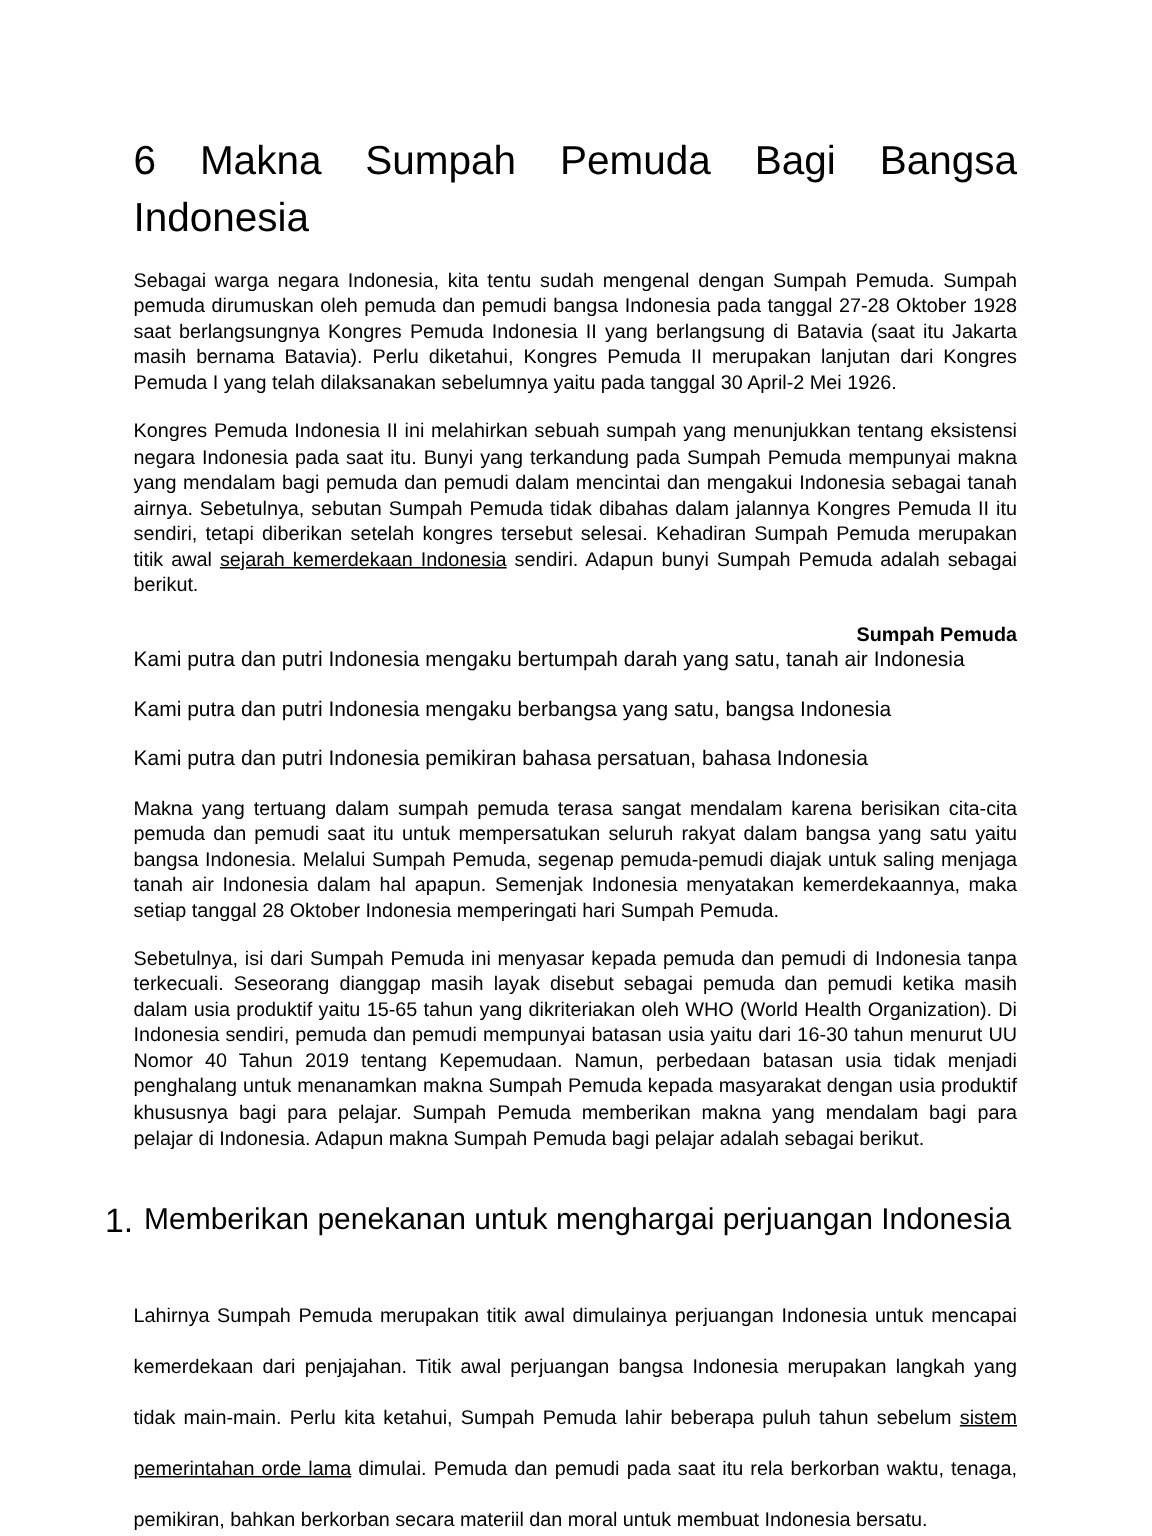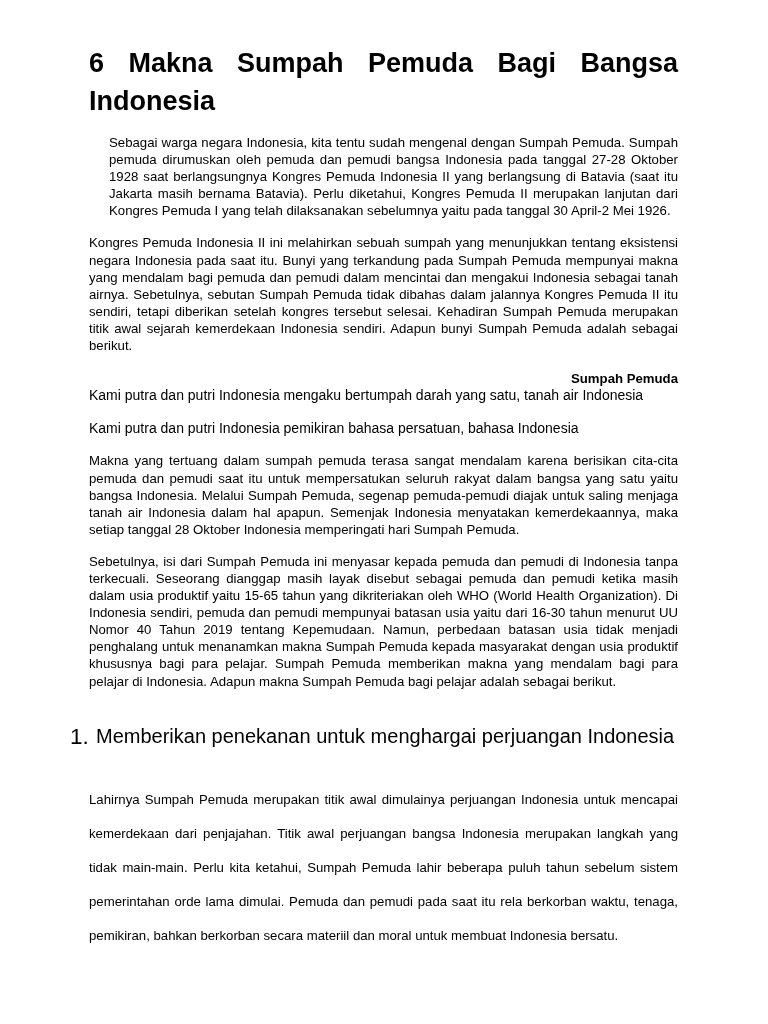--- a/index.html
+++ b/index.html
@@ -24,43 +24,42 @@
   }
   .content {
     position: absolute;
     left: 89px;
     top: 0;
     width: 589px;
   }
   
   .doc-title {
     font-size: 27px;
-    font-weight: bold;
+    font-weight: normal;
     line-height: 38px;
     letter-spacing: 0px;
     text-align: justify;
     text-align-last: left;
     margin: 0;
-    padding-top: 44px;
+    padding-top: 88px;
     color: #000;
   }
   
   .para {
     font-size: 13.2px;
     line-height: 17.1px;
     text-align: justify;
     text-align-last: left;
     margin: 0;
     padding-top: 15px;
     color: #000;
     word-spacing: 0px;
   }
   .para.first {
     padding-top: 14px;
-    margin-left: 20px;
   }
   .bold-head {
     font-size: 13.2px;
     line-height: 17.1px;
     font-weight: bold;
     margin: 0;
     padding-top: 16px;
     text-align: right;
     color: #000;
   }
@@ -70,20 +69,21 @@
     margin: 0;
     padding-top: 0px;
     text-align: left;
     color: #000;
   }
   .oath.spaced {
     padding-top: 16px;
   }
   a.link, .link {
     color: #000;
+    text-decoration: underline;
   }
   
   .num-heading {
     display: flex;
     align-items: flex-start;
     padding-top: 30px;
     margin-left: -19px;
     width: 608px;
   }
   .num-marker {
@@ -122,20 +122,21 @@
     <h1 class="doc-title">6 Makna Sumpah Pemuda Bagi Bangsa Indonesia</h1>
 
     <p class="para first">Sebagai warga negara Indonesia, kita tentu sudah mengenal dengan Sumpah Pemuda. Sumpah pemuda dirumuskan oleh pemuda dan pemudi bangsa Indonesia pada tanggal 27-28 Oktober 1928 saat berlangsungnya Kongres Pemuda Indonesia II yang berlangsung di Batavia (saat itu Jakarta masih bernama Batavia). Perlu diketahui, Kongres Pemuda II merupakan lanjutan dari Kongres Pemuda I yang telah dilaksanakan sebelumnya yaitu pada tanggal 30 April-2 Mei 1926.</p>
 
     <p class="para"><span>Kongres Pemuda Indonesia II ini melahirkan sebuah sumpah yang menunjukkan tentang eksistensi negara Indonesia pada saat itu. Bunyi yang terkandung pada Sumpah Pemuda mempunyai makna yang mendalam bagi pemuda dan pemudi dalam mencintai dan mengakui Indonesia sebagai tanah airnya. Sebetulnya, sebutan Sumpah Pemuda tidak dibahas dalam jalannya Kongres Pemuda II itu sendiri, tetapi diberikan setelah kongres tersebut selesai. Kehadiran Sumpah Pemuda merupakan titik awal </span><span class="link">sejarah kemerdekaan Indonesia</span><span> sendiri. Adapun bunyi Sumpah Pemuda adalah sebagai berikut.</span></p>
 
     <p class="bold-head">Sumpah Pemuda</p>
 
     <p class="oath">Kami putra dan putri Indonesia mengaku bertumpah darah yang satu, tanah air Indonesia</p>
 
+    <p class="oath spaced">Kami putra dan putri Indonesia mengaku berbangsa yang satu, bangsa Indonesia</p>
 
     <p class="oath spaced">Kami putra dan putri Indonesia pemikiran bahasa persatuan, bahasa Indonesia</p>
 
     <p class="para">Makna yang tertuang dalam sumpah pemuda terasa sangat mendalam karena berisikan cita-cita pemuda dan pemudi saat itu untuk mempersatukan seluruh rakyat dalam bangsa yang satu yaitu bangsa Indonesia. Melalui Sumpah Pemuda, segenap pemuda-pemudi diajak untuk saling menjaga tanah air Indonesia dalam hal apapun. Semenjak Indonesia menyatakan kemerdekaannya, maka setiap tanggal 28 Oktober Indonesia memperingati hari Sumpah Pemuda.</p>
 
     <p class="para">Sebetulnya, isi dari Sumpah Pemuda ini menyasar kepada pemuda dan pemudi di Indonesia tanpa terkecuali. Seseorang dianggap masih layak disebut sebagai pemuda dan pemudi ketika masih dalam usia produktif yaitu 15-65 tahun yang dikriteriakan oleh WHO (World Health Organization). Di Indonesia sendiri, pemuda dan pemudi mempunyai batasan usia yaitu dari 16-30 tahun menurut UU Nomor 40 Tahun 2019 tentang Kepemudaan. Namun, perbedaan batasan usia tidak menjadi penghalang untuk menanamkan makna Sumpah Pemuda kepada masyarakat dengan usia produktif khususnya bagi para pelajar. Sumpah Pemuda memberikan makna yang mendalam bagi para pelajar di Indonesia. Adapun makna Sumpah Pemuda bagi pelajar adalah sebagai berikut.</p>
 
     <div class="num-heading">
       <span class="num-marker">1.</span>
       <span class="num-text">Memberikan penekanan untuk menghargai perjuangan Indonesia</span>

